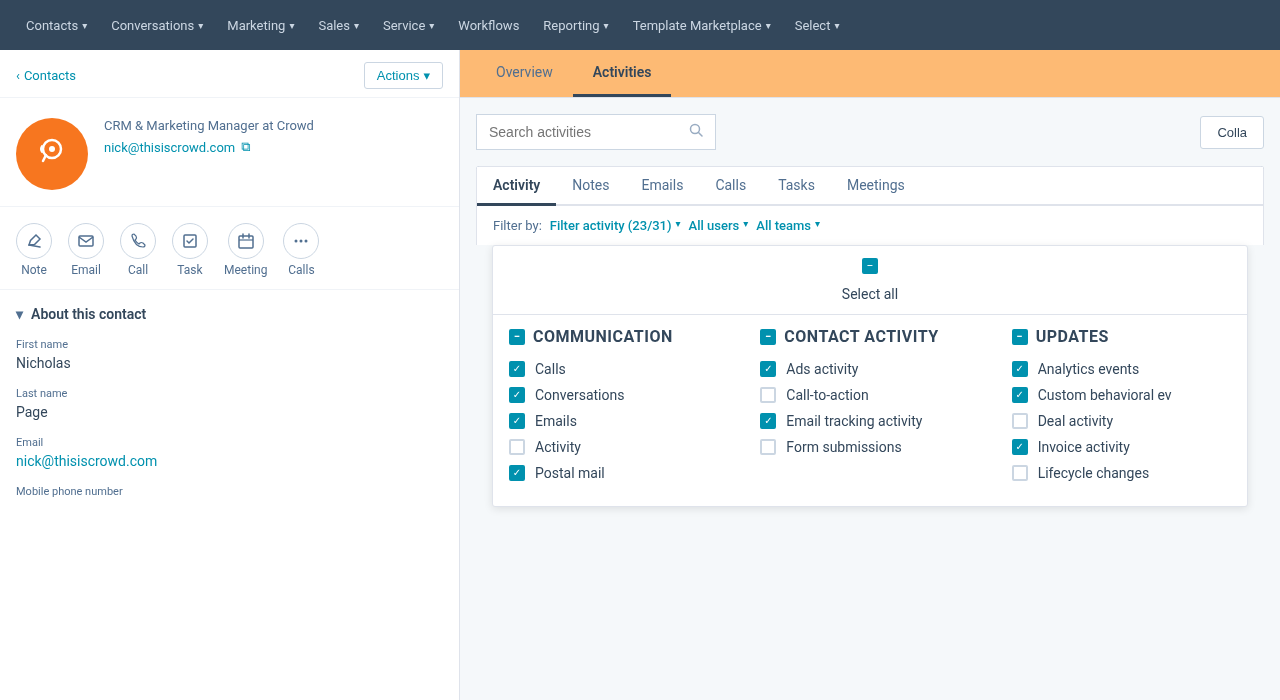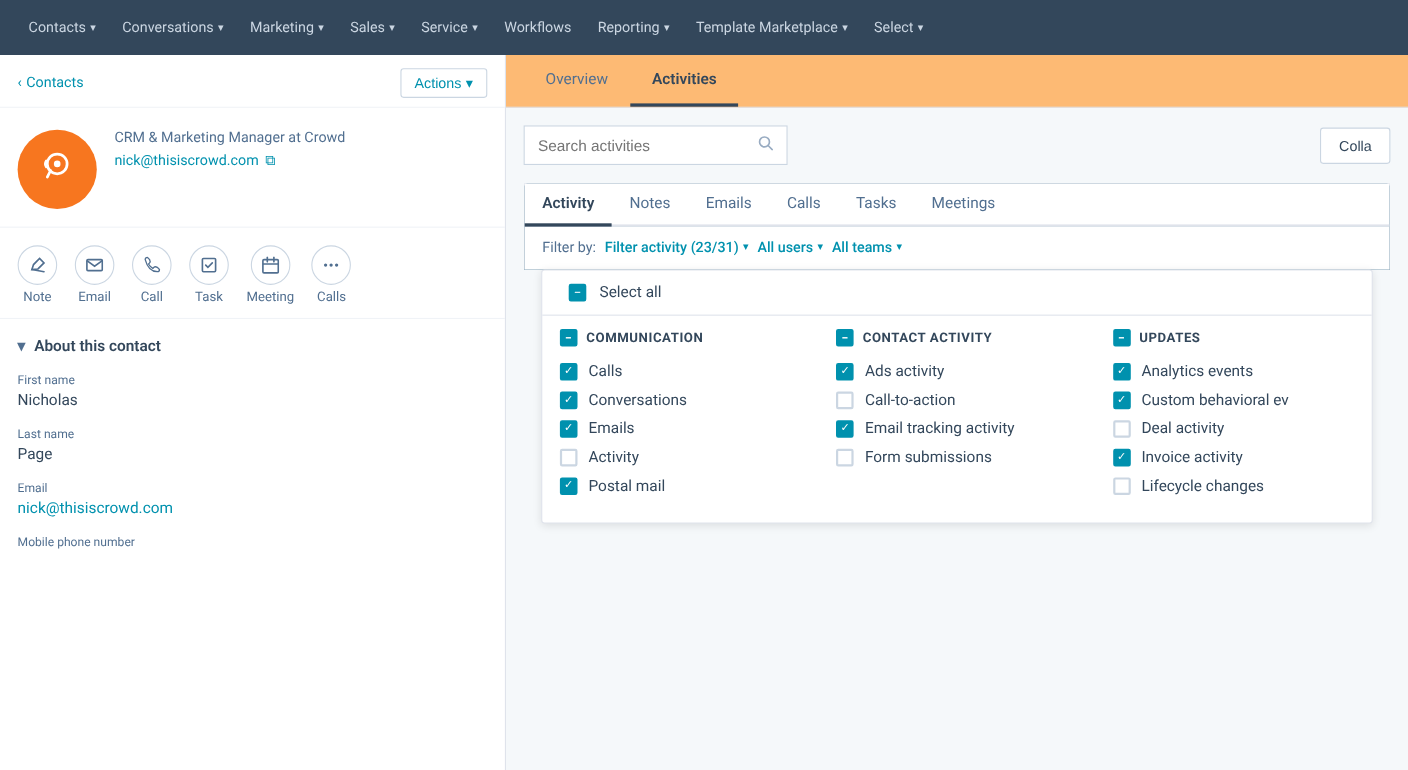--- a/index.html
+++ b/index.html
@@ -297,20 +297,21 @@
     }
 
     .select-all-row {
       display: flex;
       align-items: center;
       gap: 12px;
       padding: 12px 24px;
       border-bottom: 1px solid #dfe3eb;
       font-size: 14px;
       color: #33475b;
+      flex-direction: column;
     }
     .checkbox-indeterminate {
       width: 16px;
       height: 16px;
       border: 2px solid #0091ae;
       border-radius: 2px;
       background: #0091ae;
       display: flex;
       align-items: center;
       justify-content: center;
@@ -324,21 +325,21 @@
     }
 
     .columns-grid {
       display: grid;
       grid-template-columns: 1fr 1fr 1fr;
       gap: 0;
       padding: 12px 0;
     }
     .col-section { padding: 0 16px 8px; }
     .col-header {
-      font-size: 12px;
+      font-size: 16px;
       font-weight: 700;
       color: #33475b;
       letter-spacing: 0.5px;
       margin-bottom: 10px;
       display: flex;
       align-items: center;
       gap: 8px;
     }
     .col-item {
       display: flex;

